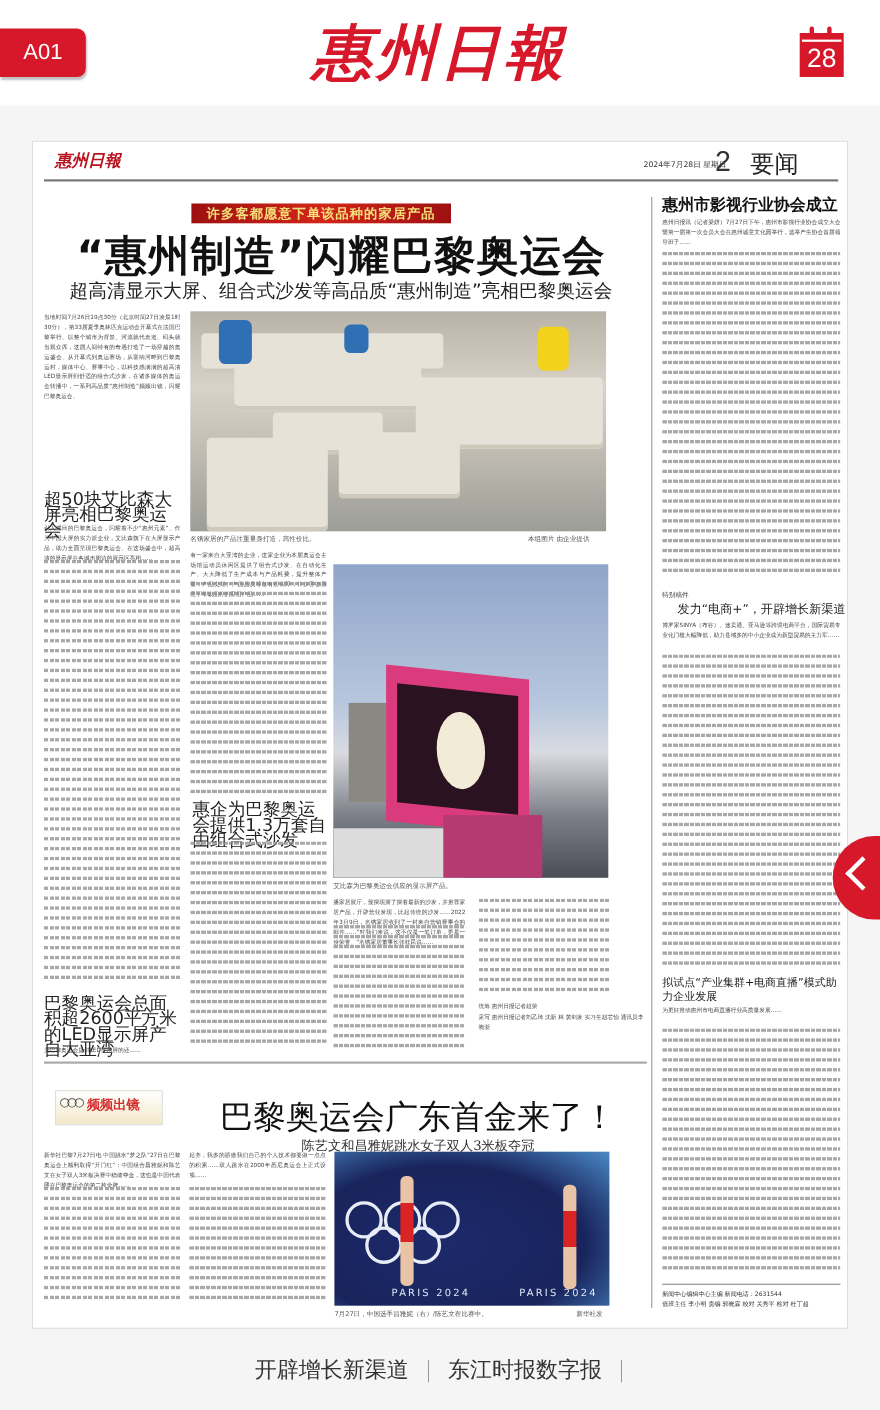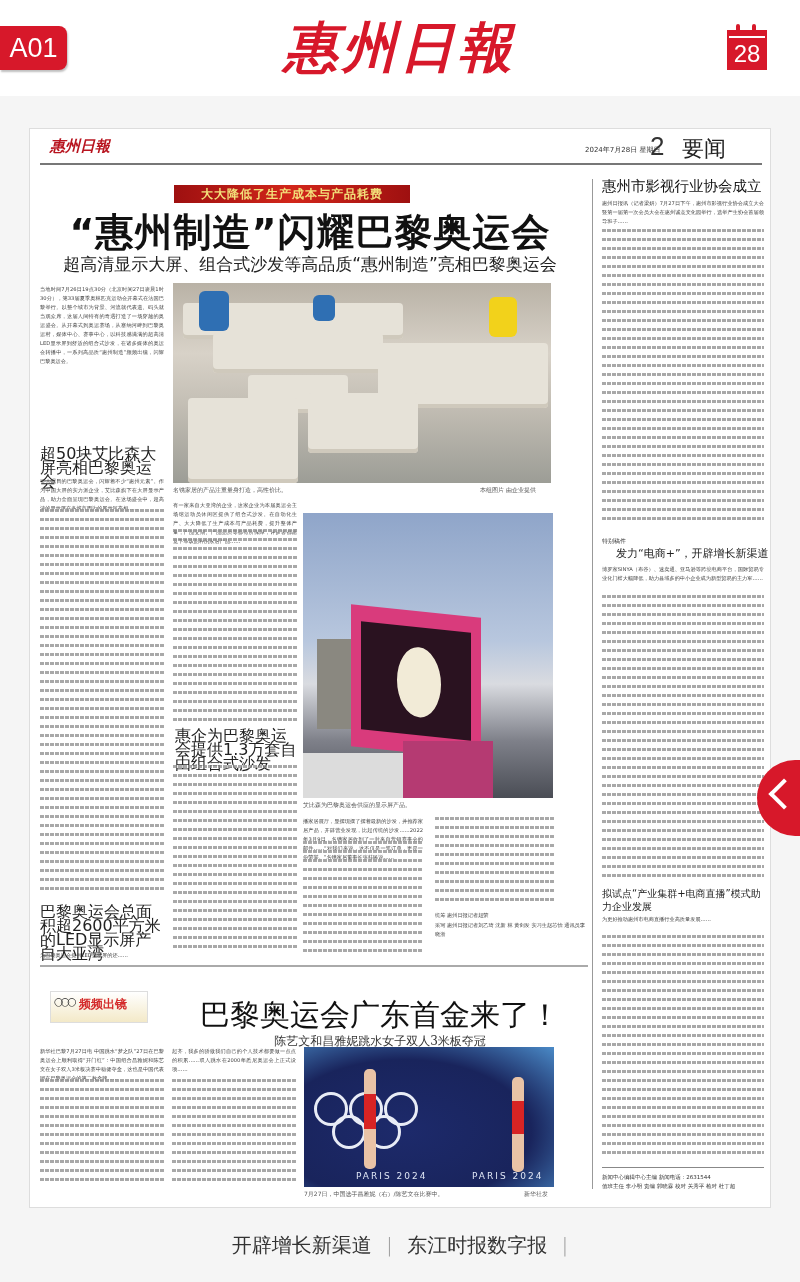--- a/index.html
+++ b/index.html
@@ -1,18 +1,18 @@
 <!DOCTYPE html>
 <html><head>
 <meta charset="utf-8">
 <style>
   * { box-sizing: border-box; margin: 0; padding: 0; }
   html, body { width: 800px; height: 1282px; overflow: hidden; background: #f5f5f5; font-family: "DejaVu Sans", "Liberation Sans", sans-serif; }
   .topbar { position: absolute; left: 0; top: 0; width: 800px; height: 96px; background: #fff; }
-  .page-tag { position: absolute; left: 0; top: 26px; width: 67px; height: 44px; background: #d7182a; border-radius: 0 8px 8px 0; color: #fff; font-family: "Liberation Sans", sans-serif; font-size: 27px; display: flex; align-items: center; justify-content: center; box-shadow: 1px 2px 2px rgba(0,0,0,0.25); }
+  .page-tag { position: absolute; left: 0; top: 26px; width: 78px; height: 44px; background: #d7182a; border-radius: 0 8px 8px 0; color: #fff; font-family: "Liberation Sans", sans-serif; font-size: 20px; display: flex; align-items: center; justify-content: center; box-shadow: 1px 2px 2px rgba(0,0,0,0.25); }
   .masthead { position: absolute; left: 270px; top: 8px; width: 260px; height: 80px; display: flex; align-items: center; justify-content: center; color: #d7182a; font-family: "DejaVu Serif", serif; font-size: 54px; font-weight: bold; letter-spacing: 4px; font-style: italic; }
   .cal { position: absolute; left: 727px; top: 24px; width: 40px; height: 46px; }
   .cal-body { position: absolute; left: 0; top: 6px; width: 40px; height: 40px; background: #d7182a; }
   .cal-line { position: absolute; left: 2px; top: 12px; width: 36px; height: 2px; background: #fff; }
   .cal-ring { position: absolute; top: 0; width: 4px; height: 10px; border: 2px solid #d7182a; border-radius: 2px; background: #fff; }
   .cal-num { position: absolute; left: 0; top: 16px; width: 40px; text-align: center; color: #fff; font-family: "Liberation Sans", sans-serif; font-size: 24px; }
 
   .paper { position: absolute; left: 29px; top: 128px; width: 742px; height: 1080px; background: #fff; border: 1px solid #ddd; overflow: hidden; }
   .ph-logo { position: absolute; left: 20px; top: 8px; color: #b8141f; font-family: "DejaVu Serif", serif; font-size: 15px; font-style: italic; font-weight: bold; }
   .ph-date { position: absolute; left: 555px; top: 16px; font-size: 7px; color: #333; }
@@ -49,21 +49,21 @@
   .oly-rings { position: absolute; left: 3px; top: 3px; font-size: 11px; color: #333; letter-spacing: -3px; }
   .oly-text { position: absolute; left: 28px; top: 4px; color: #d42c2c; font-size: 12px; font-weight: bold; }
   .gd-head { position: absolute; left: 160px; top: 866px; width: 380px; text-align: center; font-family: "DejaVu Serif", serif; font-size: 30px; color: #111; }
   .gd-sub { position: absolute; left: 160px; top: 904px; width: 380px; text-align: center; font-family: "DejaVu Serif", serif; font-size: 12px; color: #333; }
 
   .photo-dive { position: absolute; left: 274px; top: 918px; width: 250px; height: 140px; background: radial-gradient(ellipse at 40% 60%,#1d2a6b,#19245c 60%,#4a8ac7 100%); overflow: hidden; }
   .ring { position: absolute; width: 34px; height: 34px; border: 3px solid #e8ecf6; border-radius: 50%; }
   .diver { position: absolute; width: 12px; height: 60px; background: linear-gradient(180deg,#e9c3a6 0 25%,#d82424 25% 60%,#e9c3a6 60%); border-radius: 5px; }
   .paris-txt { position: absolute; bottom: 6px; color: #dfe6f5; font-size: 9px; letter-spacing: 2px; }
 
-  .rc-title { position: absolute; left: 572px; top: 48px; width: 164px; font-family: "DejaVu Serif", serif; font-size: 14.5px; font-weight: normal; color: #111; }
+  .rc-title { position: absolute; left: 572px; top: 48px; width: 164px; font-family: "DejaVu Serif", serif; font-size: 14.5px; font-weight: bold; color: #111; }
   .rc-kicker { position: absolute; left: 572px; top: 408px; font-size: 6px; color: #333; }
   .rc-title2 { position: absolute; left: 586px; top: 417px; font-size: 11px; color: #222; }
   .rc-title3 { position: absolute; left: 572px; top: 758px; width: 164px; font-size: 10px; color: #222; line-height: 13px; }
   .rc-hr { position: absolute; left: 572px; top: 1038px; width: 162px; height: 1px; background: #888; }
   .credits { position: absolute; left: 572px; top: 1044px; width: 164px; font-size: 5.5px; color: #333; line-height: 9px; }
 
   .side-tab { position: absolute; left: 757px; top: 760px; width: 60px; height: 76px; background: #d7182a; border-radius: 38px 0 0 38px; }
   .side-chev { position: absolute; left: 16px; top: 23px; width: 22px; height: 22px; border-left: 4px solid #fff; border-bottom: 4px solid #fff; transform: rotate(45deg); }
 
   .footer { position: absolute; left: 0; top: 1232px; width: 800px; text-align: center; font-size: 20px; color: #333; }
@@ -87,21 +87,21 @@
 
 <div class="paper">
   <div class="ph-logo">惠州日報</div>
   <div class="ph-date">2024年7月28日 星期日</div>
   <div class="ph-num">2</div>
   <div class="ph-sec">要闻</div>
   <div class="ph-rule"></div>
   <div class="vdiv"></div>
 
   <div>
-    <div class="banner">大大降低了生产成本与产品耗费</div>
+    <div class="banner">许多客都愿意下单该品种的家居产品</div>
     <div class="headline">“惠州制造”闪耀巴黎奥运会</div>
     <div class="subhead">超高清显示大屏、组合式沙发等高品质“惠州制造”亮相巴黎奥运会</div>
 
     <div class="txt" style="left:10px;top:156px;width:124px;height:160px">当地时间7月26日19点30分（北京时间27日凌晨1时30分），第33届夏季奥林匹克运动会开幕式在法国巴黎举行。以整个城市为背景、河流就代表道、码头就当观众席，这届人间特有的奇遇打造了一场穿越的奥运盛会。从开幕式到奥运赛场，从塞纳河畔到巴黎奥运村，媒体中心、赛事中心，以科技感满满的超高清LED显示屏到舒适的组合式沙发，在诸多媒体的奥运会转播中，一系列高品质“惠州制造”频频出镜，闪耀巴黎奥运会。</div>
     <div class="subtitle-h" style="left:10px;top:318px;width:124px">超50块艾比森大屏亮相巴黎奥运会</div>
     <div class="txt" style="left:10px;top:348px;width:124px;height:420px">引人瞩目的巴黎奥运会，闪耀着不少“惠州元素”。作为中国大屏的实力派企业，艾比森旗下在大屏显示产品，助力全面呈现巴黎奥运会。在这场盛会中，超高清的显示屏在各城市周边的展示区亮相……</div>
     <div class="txtlines" style="left:10px;top:380px;width:124px;height:390px">
       <i></i>
         <i></i>
         <i></i>

